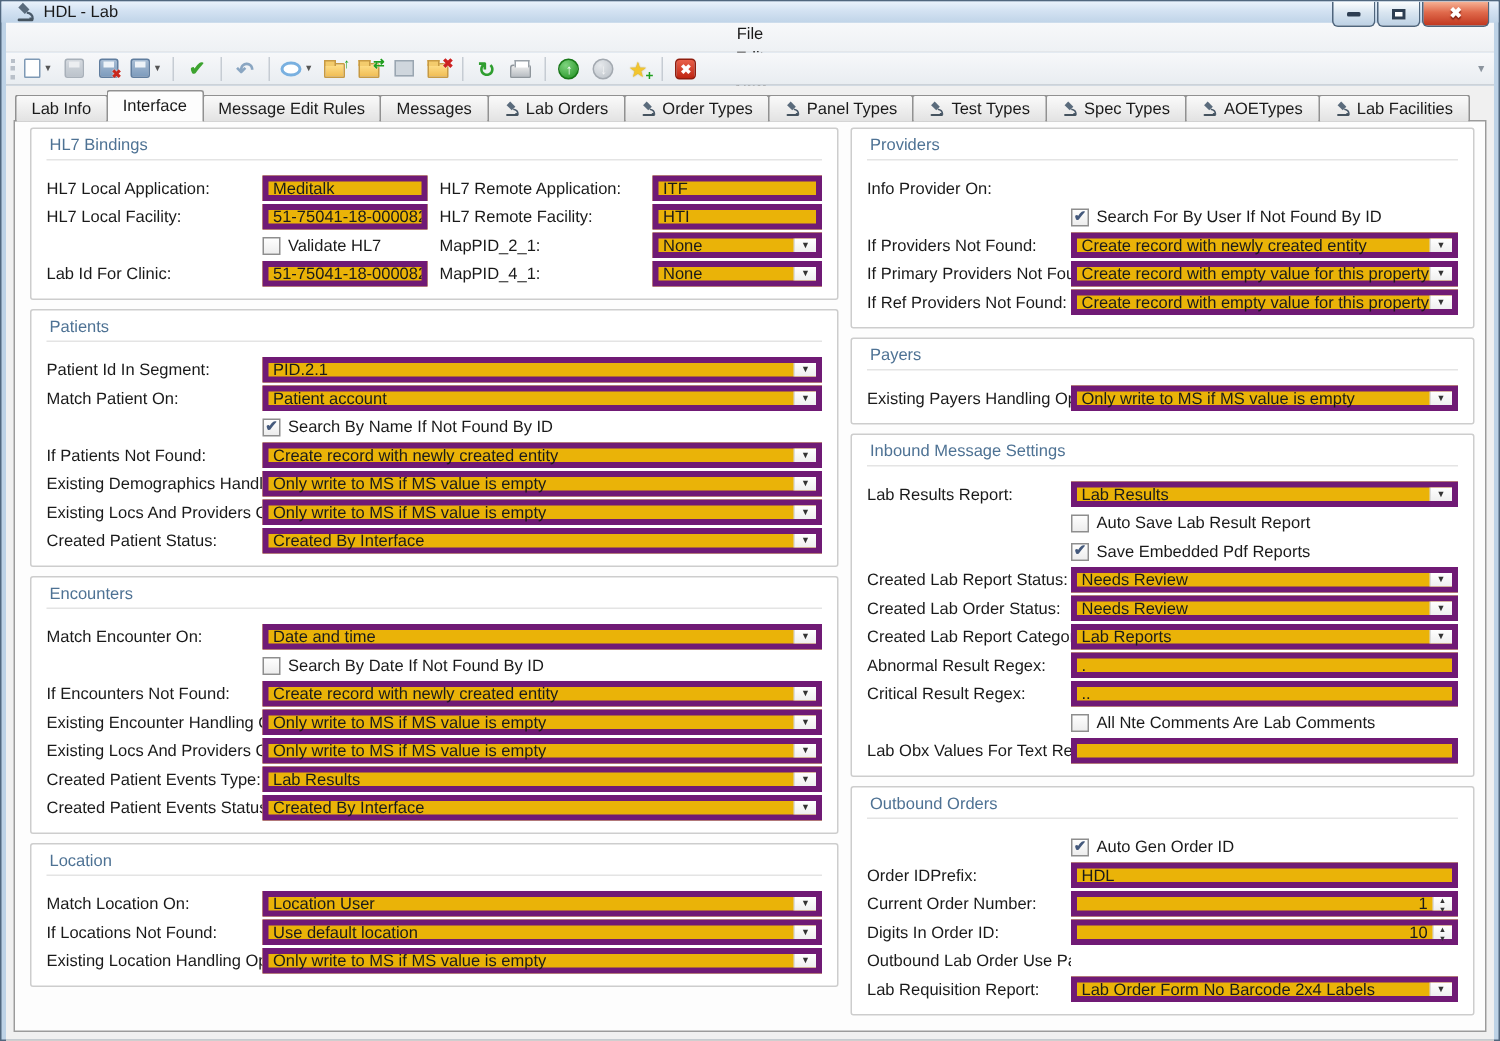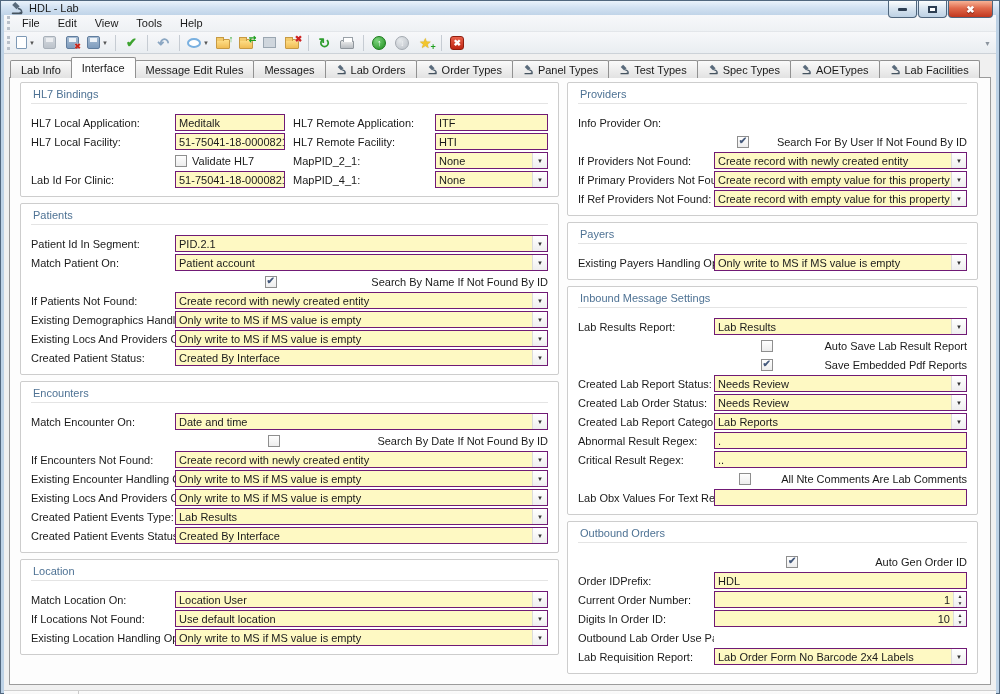--- a/index.html
+++ b/index.html
@@ -11,21 +11,21 @@
   .title-icon { width:14px; height:14px; margin:0 5px 0 6px; }
   .title-text { font-size:11px; color:#1a1a1a; }
   .winbtns { position:absolute; right:6px; top:0; display:flex; }
   .wbtn { width:29px; height:17px; border:1px solid #4f657c; border-top:none; border-radius:0 0 4px 4px; background:linear-gradient(#fdfefe,#dae6f1 45%,#bdd1e4); margin-left:1px; display:flex; align-items:center; justify-content:center; }
   .wbtn.close { width:45px; background:linear-gradient(#f7b396,#e06a4c 45%,#c1371f); }
   .glyph-min { width:9px; height:3px; background:#2d3e52; border-radius:1px; }
   .glyph-max { width:9px; height:7px; border:2px solid #2d3e52; background:#fff; }
   .glyph-close { color:#fff; font-size:10px; font-weight:bold; text-shadow:0 1px 1px #7c1d0e; }
 
   
-  .menubar { height:20px; background:linear-gradient(#f7f8fa,#eef1f4); display:flex; align-items:center; border-bottom:1px solid #e3e6ea; }
+  .menubar { height:20px; background:linear-gradient(#f7f8fa,#eef1f4); display:flex; align-items:center; border-bottom:1px solid #e3e6ea;flex-direction:column; }
   .menu-item { padding:2px 9px; }
   .grip { width:3px; height:14px; border-left:3px dotted #b9c0c9; margin:0 3px 0 3px; }
   .toolbar { height:25px; background:linear-gradient(#f7f8fa,#e9edf1); display:flex; align-items:center; border-bottom:1px solid #ccd2d8; position:relative; }
   .tbtn { height:21px; min-width:21px; display:flex; align-items:center; justify-content:center; margin:0 1px; padding:0 2px; border-radius:2px; }
   .tsep { width:1px; height:16px; background:#c6ccd3; margin:0 4px; }
   .ddarrow { font-size:6px; color:#555; margin-left:2px; }
   .tb-overflow { position:absolute; right:5px; top:8px; font-size:7px; color:#8b949e; }
 
   
   .pg { width:11px; height:13px; background:#fff; border:1px solid #7e99b5; border-radius:1px; }
@@ -58,25 +58,25 @@
   .tab.sel { height:21px; background:#fdfdfd; position:relative; z-index:3; }
   .mico { width:11px; height:11px; flex-shrink:0; }
   .page { flex:1; background:#fdfdfd; border:1px solid #9b9b9b; margin:0 5px 5px 5px; margin-top:-1px; display:flex; gap:8px; padding:4px 12px 4px 10px; overflow:hidden; }
   .colL { width:539px; flex-shrink:0; }
   .colR { flex:1; }
 
   
   .group { background:#fff; border:1px solid #cdcdcd; border-radius:2px; padding:3px 10px 7px 10px; margin-bottom:6px; }
   .gtitle { color:#4e7294; padding:2px 0 3px 2px; border-bottom:1px solid #e4e4e4; }
   .gbody { padding-top:9px; }
-  .row { display:flex; align-items:center; height:19px;justify-content:space-between; }
+  .row { display:flex; align-items:center; height:19px; }
   .lbl { width:144px; flex-shrink:0; white-space:nowrap; overflow:hidden; }
   .lblR { width:136px; flex-shrink:0; white-space:nowrap; overflow:hidden; }
   .lbl2 { width:142px; flex-shrink:0; margin-left:8px; white-space:nowrap; }
-  .box { height:17px; border:1px solid #701a75; background:#fef9c3; display:flex; align-items:center; padding-left:3px; flex:1; min-width:0; }
+  .box { height:17px; border:4px solid #701a75; background:#eab308; display:flex; align-items:center; padding-left:3px; flex:1; min-width:0; }
   .box .val { flex:1; white-space:nowrap; overflow:hidden; }
   .w110 { flex:0 0 110px; }
   .dd { width:15px; align-self:stretch; flex-shrink:0; display:flex; align-items:center; justify-content:center; border-left:1px solid #dcdcdc; background:linear-gradient(#fff,#efefef); }
   .dd::after { content:"▼"; font-size:6px; color:#333; }
   .spin { width:13px; align-self:stretch; flex-shrink:0; display:flex; flex-direction:column; border-left:1px solid #dcdcdc; background:linear-gradient(#fff,#efefef); }
   .spin b,.spin i { flex:1; display:flex; align-items:center; justify-content:center; font-style:normal; }
   .spin b::after { content:"▲"; font-size:5px; color:#333; }
   .spin i::after { content:"▼"; font-size:5px; color:#333; }
   .num { text-align:right; padding-right:3px; }
   .chk { width:12px; height:12px; flex-shrink:0; border:1px solid #8e8e8e; background:linear-gradient(#fefefe,#ededed); margin-right:5px; display:flex; align-items:center; justify-content:center; }

